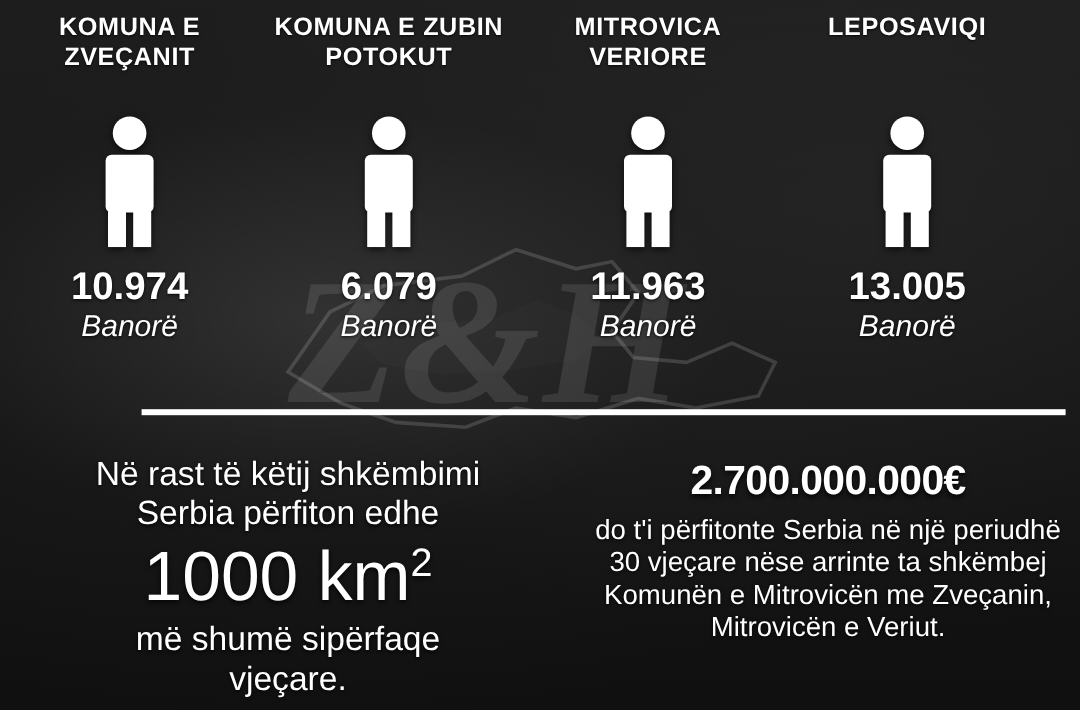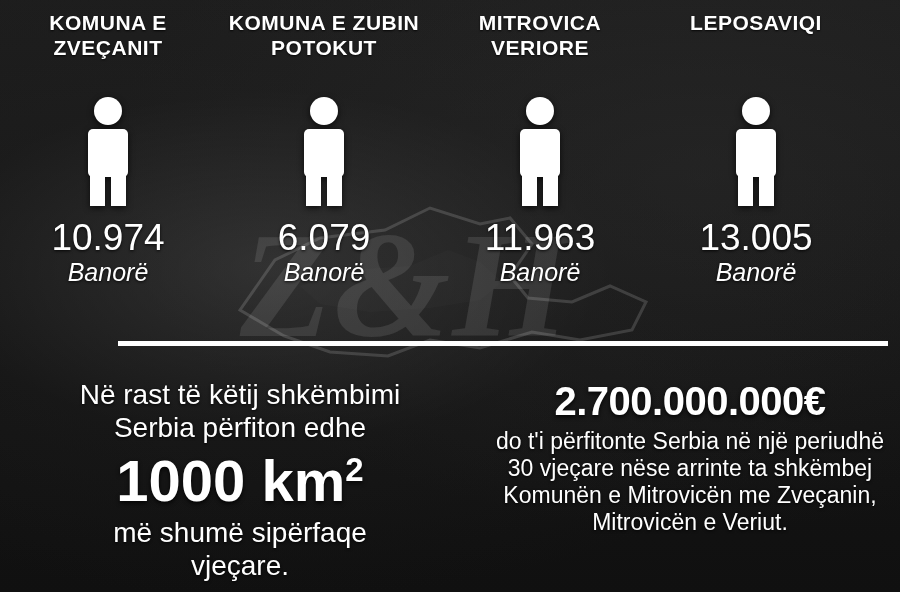--- a/index.html
+++ b/index.html
@@ -79,24 +79,25 @@
     text-align: center;
     text-transform: uppercase;
     min-height: 80px;
     text-shadow: 0 1px 2px rgba(0,0,0,0.8);
   }
   .person {
     margin-top: 6px;
     filter: drop-shadow(0 2px 3px rgba(0,0,0,0.7));
   }
   .col-value {
-    font-size: 37px;
+    font-size: 32px;
     line-height: 36px;
     margin-top: 14px;
     text-shadow: 0 1px 3px rgba(0,0,0,0.85);
+    font-weight: bold;
   }
   .col-unit {
     font-size: 25px;
     line-height: 32px;
     text-shadow: 0 1px 3px rgba(0,0,0,0.85);
     font-style: italic;
   }
 
   
   #divider {
@@ -122,38 +123,38 @@
     text-align: center;
     padding-top: 10px;
   }
   .bl-line {
     font-size: 28px;
     line-height: 33px;
     text-shadow: 0 1px 3px rgba(0,0,0,0.85);
   }
   #bl-big {
     font-size: 58px;
-    font-weight: bold;
+    font-weight: normal;
     line-height: 66px;
     margin-top: 4px;
     margin-bottom: 2px;
     text-shadow: 0 2px 4px rgba(0,0,0,0.85);
   }
   #bl-big sup {
     font-size: 33px;
     vertical-align: super;
     line-height: 0;
   }
   #bottom-right {
     width: 420px;
     text-align: center;
     padding-top: 6px;
   }
   #br-amount {
-    font-size: 40px;
+    font-size: 34px;
     font-weight: bold;
     letter-spacing: -0.5px;
     line-height: 54px;
     text-shadow: 0 2px 4px rgba(0,0,0,0.85);
   }
   .br-line {
     font-size: 23px;
     line-height: 27px;
     text-shadow: 0 1px 3px rgba(0,0,0,0.85);
   }

